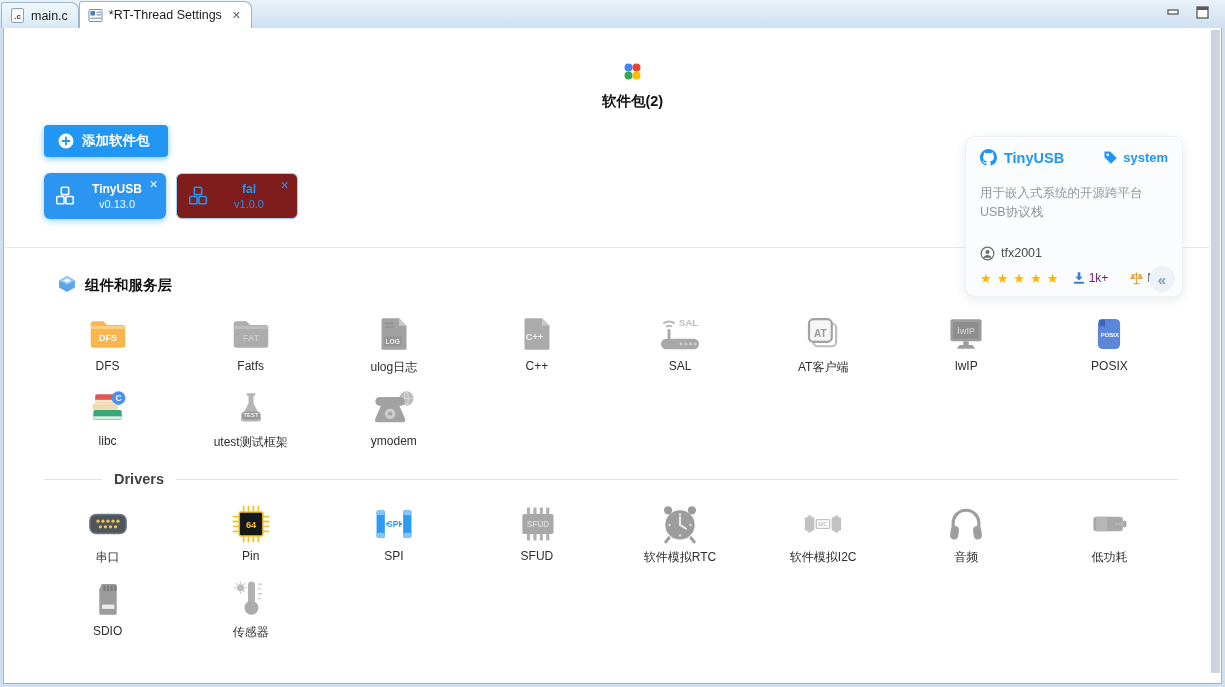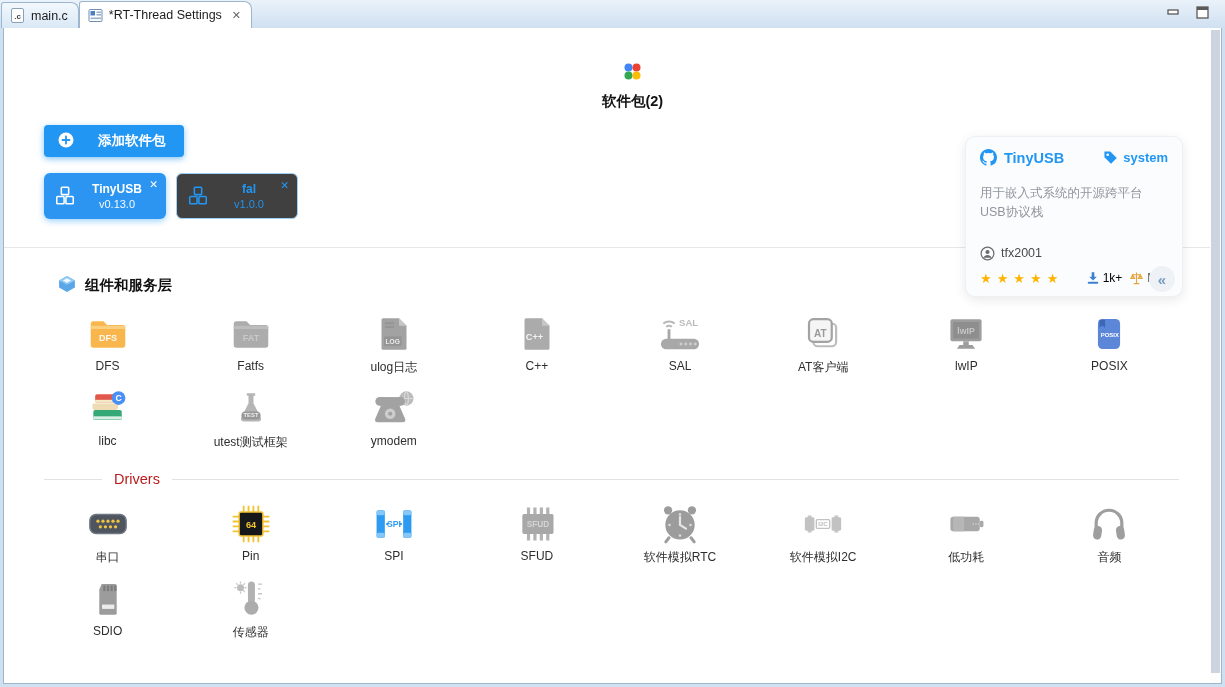--- a/index.html
+++ b/index.html
@@ -19,67 +19,67 @@
   .win-controls { position:absolute; right:16px; top:6px; display:flex; gap:16px; }
   .win-controls span { display:inline-flex; cursor:pointer; }
 
   
   .frame { flex:1; padding:0 3px 3px 3px; min-height:0; }
   .content { background:#ffffff; border:1px solid #9db6cd; border-top:none; width:100%; height:100%;
              position:relative; overflow:hidden; }
 
   .pkg-section { padding:34px 0 0 40px; position:relative; }
   .section-title { display:flex; align-items:center; gap:8px; font-size:14.5px; font-weight:bold; color:#111;flex-direction:column; }
-  .add-btn { margin-top:14px; display:flex; align-items:flex-start; gap:24px; background:var(--accent,#2196f3);
+  .add-btn { margin-top:14px; display:flex; align-items:center; gap:8px; background:var(--accent,#2196f3);
              color:#fff; border:none; border-radius:4px; font-size:13.5px; font-weight:bold;
              padding:7px 18px 7px 14px; cursor:pointer; box-shadow:0 2px 6px rgba(33,150,243,.55);
              font-family:inherit; }
   .chips { margin-top:16px; display:flex; gap:10px; }
   .chip { position:relative; width:122px; height:46px; border-radius:6px; display:flex; align-items:center;
           padding:0 8px 0 10px; cursor:pointer; }
   .chip.sel { background:#2b95f1; color:#fff; box-shadow:0 2px 6px rgba(33,150,243,.45); }
-  .chip.unsel { background:#404040; border:1px solid #9fd0f6; color:#2196f3; }
+  .chip.unsel { background:#7f1d1d; border:1px solid #9fd0f6; color:#2196f3; }
   .chip .chip-text { flex:1; text-align:center; }
   .chip-name { font-size:12px; font-weight:bold; }
   .chip-ver { font-size:11px; margin-top:2px; opacity:.95; }
   .chip-x { position:absolute; top:5px; right:8px; font-size:10.5px; font-weight:bold; cursor:pointer; }
   .cubes { display:inline-flex; }
 
   
   .detail-card { position:absolute; top:108px; right:38px; width:218px; background:#fbfcfd;
                  border:1px solid #eef1f4; border-radius:10px; padding:12px 14px 10px;
                  box-shadow:0 3px 12px rgba(0,0,0,.09); }
   .dc-head { display:flex; align-items:center; }
   .dc-name { font-size:14.5px; font-weight:bold; color:#2196f3; margin-left:7px; }
   .dc-tag { margin-left:auto; display:flex; align-items:center; gap:5px; font-size:13px; font-weight:bold; color:#2196f3; }
   .dc-desc { margin-top:18px; font-size:12.5px; color:#8f959e; line-height:1.55; }
   .dc-author { margin-top:23px; display:flex; align-items:center; gap:6px; font-size:12.5px; color:#4a4a4a; }
   .dc-foot { margin-top:10px; display:flex; align-items:center; }
   .stars { display:flex; gap:5px; }
   .star { color:#ffb400; font-size:13px; }
   .dc-meta { margin-left:auto; display:flex; align-items:center; gap:3px; font-size:12px; color:#555; }
-  .dc-meta .dl-num { margin-right:4px; color:#000000; }
+  .dc-meta .dl-num { margin-right:18px; color:#701a75; }
 
   
   .hr { border-top:1px solid #e7e7e7; margin-top:28px; }
   .comp-header { display:flex; align-items:center; gap:8px; font-size:14.5px; font-weight:bold; color:#111;
                  padding:26px 0 0 53px; position:relative; }
   .collapse { position:absolute; right:46px; top:18px; width:26px; height:26px; border-radius:50%;
               background:#eef1f6; color:#7b9cc0; font-size:15px; font-weight:bold; display:flex;
               align-items:center; justify-content:center; cursor:pointer; }
   .grid { margin:14px 40px 0 32px; display:grid; grid-template-columns:repeat(8,1fr); row-gap:10px; }
   .grid-item { display:flex; flex-direction:column; align-items:center; cursor:pointer; }
   .gi-icon { width:48px; height:46px; display:flex; align-items:center; justify-content:center; }
   .gi-label { font-size:12px; color:#2e2e2e; margin-top:2px; white-space:nowrap; }
 
   .drivers-divider { display:flex; align-items:center; margin:20px 42px 4px 40px; }
   .drivers-divider .line { height:1px; background:#e2e2e2; }
   .drivers-divider .line.l { width:58px; }
   .drivers-divider .line.r { flex:1; }
-  .dd-label { padding:0 12px; font-size:14.5px; font-weight:normal; color:#b91c1c; }
+  .dd-label { padding:0 12px; font-size:14.5px; font-weight:bold; color:#404040; }
 
   
   .scrollbar { position:absolute; top:0; right:0; bottom:0; width:11px; background:#fdfdfd; }
   .scrollbar .thumb { position:absolute; top:2px; bottom:10px; left:1px; right:1px; background:#ccd5df; }
 </style>
 </head>
 <body>
 
 <div class="app">
 
@@ -489,44 +489,44 @@
                 <rect x="33" y="15" width="10" height="14" rx="1.5" fill="#c2c2c2"></rect>
                 <rect x="17" y="17.5" width="14" height="9" rx="1" fill="none" stroke="#c2c2c2" stroke-width="1.4"></rect>
                 <text x="24" y="24.5" text-anchor="middle" font-size="6.5" font-weight="bold" fill="#bdbdbd">I2C</text>
               </svg>
             </span>
             <span class="gi-label">软件模拟I2C</span>
           </div>
           <div class="grid-item">
             <span class="gi-icon">
               <svg width="44" height="42" viewBox="0 0 48 44">
+                <path d="M10 29v-8a14 14 0 0 1 28 0v8" stroke="#9e9e9e" stroke-width="3.5" fill="none"></path>
+                <rect x="7" y="24" width="9" height="15" rx="4.5" fill="#9e9e9e" transform="rotate(8 11.5 31.5)"></rect>
+                <rect x="32" y="24" width="9" height="15" rx="4.5" fill="#9e9e9e" transform="rotate(-8 36.5 31.5)"></rect>
+              </svg>
+            </span>
+            <span class="gi-label">音频</span>
+          </div>
+          <div class="grid-item">
+            <span class="gi-icon">
+              <svg width="44" height="42" viewBox="0 0 48 44">
                 <rect x="7" y="14" width="32" height="16" rx="3" fill="#a8a8a8"></rect>
                 <rect x="39" y="18.5" width="4" height="7" rx="1.5" fill="#a8a8a8"></rect>
                 <rect x="10" y="14" width="12" height="16" fill="#b6b6b6"></rect>
                 <g fill="#d0d0d0">
                   <circle cx="32" cy="22" r=".9"></circle>
                   <circle cx="34.8" cy="22" r=".9"></circle>
                   <circle cx="37.6" cy="22" r=".9"></circle>
                 </g>
               </svg>
             </span>
             <span class="gi-label">低功耗</span>
           </div>
           <div class="grid-item">
             <span class="gi-icon">
-              <svg width="44" height="42" viewBox="0 0 48 44">
-                <path d="M10 29v-8a14 14 0 0 1 28 0v8" stroke="#9e9e9e" stroke-width="3.5" fill="none"></path>
-                <rect x="7" y="24" width="9" height="15" rx="4.5" fill="#9e9e9e" transform="rotate(8 11.5 31.5)"></rect>
-                <rect x="32" y="24" width="9" height="15" rx="4.5" fill="#9e9e9e" transform="rotate(-8 36.5 31.5)"></rect>
-              </svg>
-            </span>
-            <span class="gi-label">音频</span>
-          </div>
-          <div class="grid-item">
-            <span class="gi-icon">
               <svg width="38" height="42" viewBox="0 0 48 44">
                 <path d="M16 3h17q2 0 2 2v35q0 2-2 2H15q-2 0-2-2V10z" fill="#9c9c9c"></path>
                 <g fill="#7c7c7c">
                   <rect x="18" y="5" width="2.8" height="7"></rect>
                   <rect x="22.6" y="5" width="2.8" height="7"></rect>
                   <rect x="27.2" y="5" width="2.8" height="7"></rect>
                   <rect x="31.8" y="5" width="2.8" height="7"></rect>
                 </g>
                 <rect x="16.5" y="29" width="15.5" height="5.5" fill="#ececec"></rect>
               </svg>

